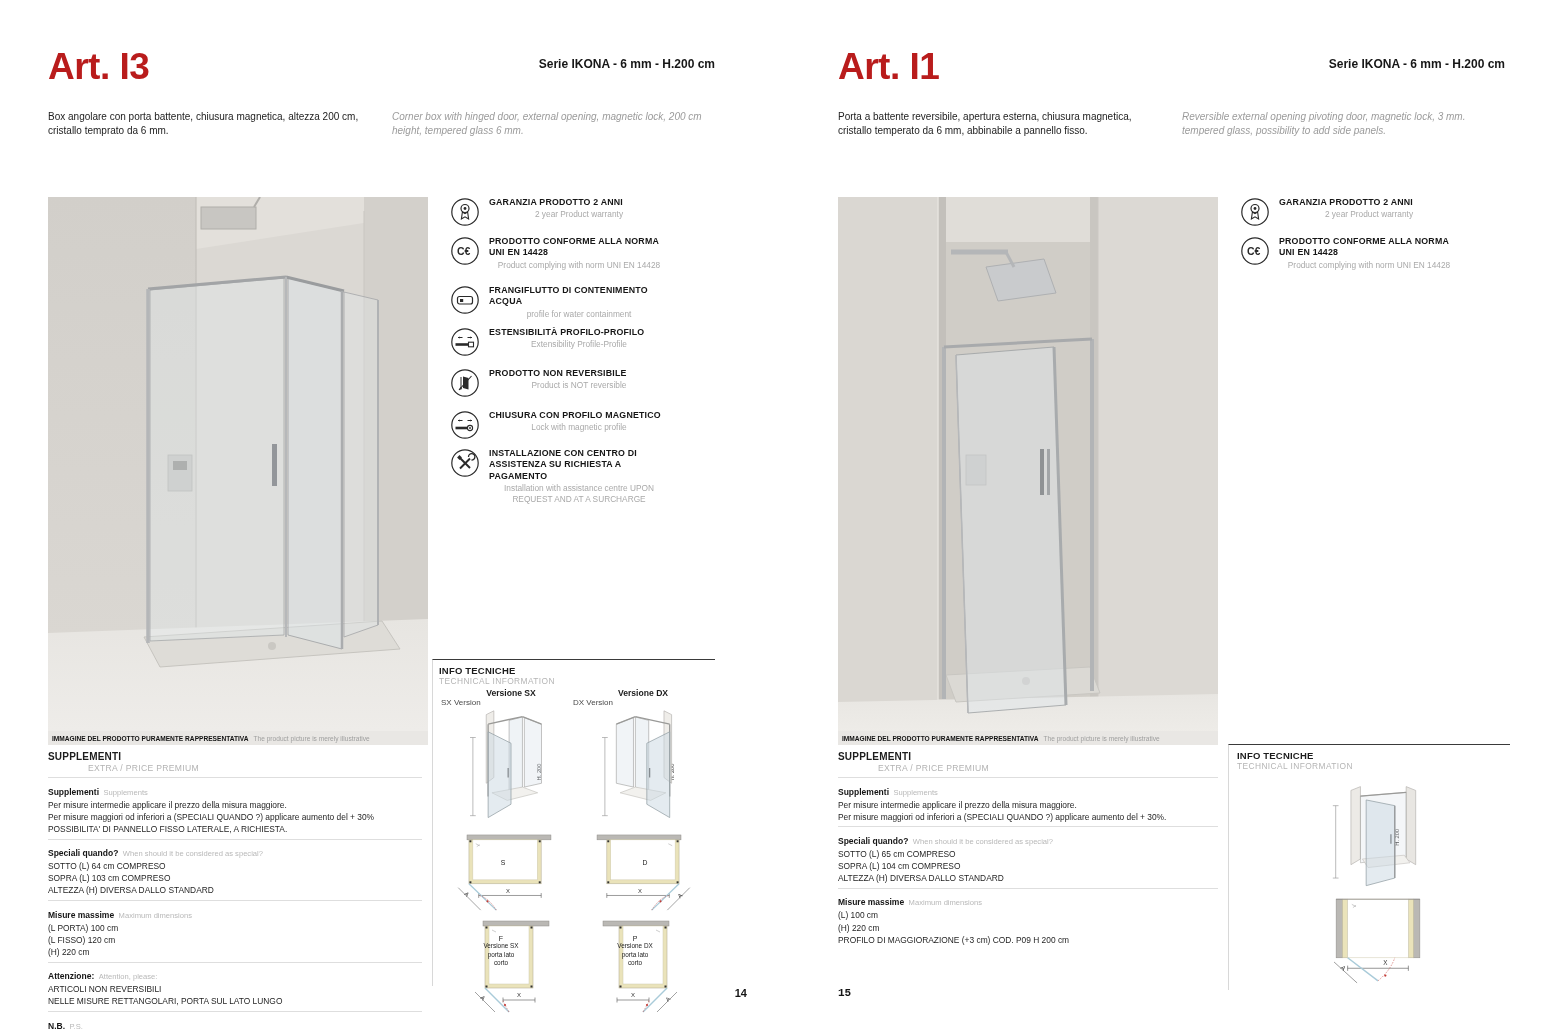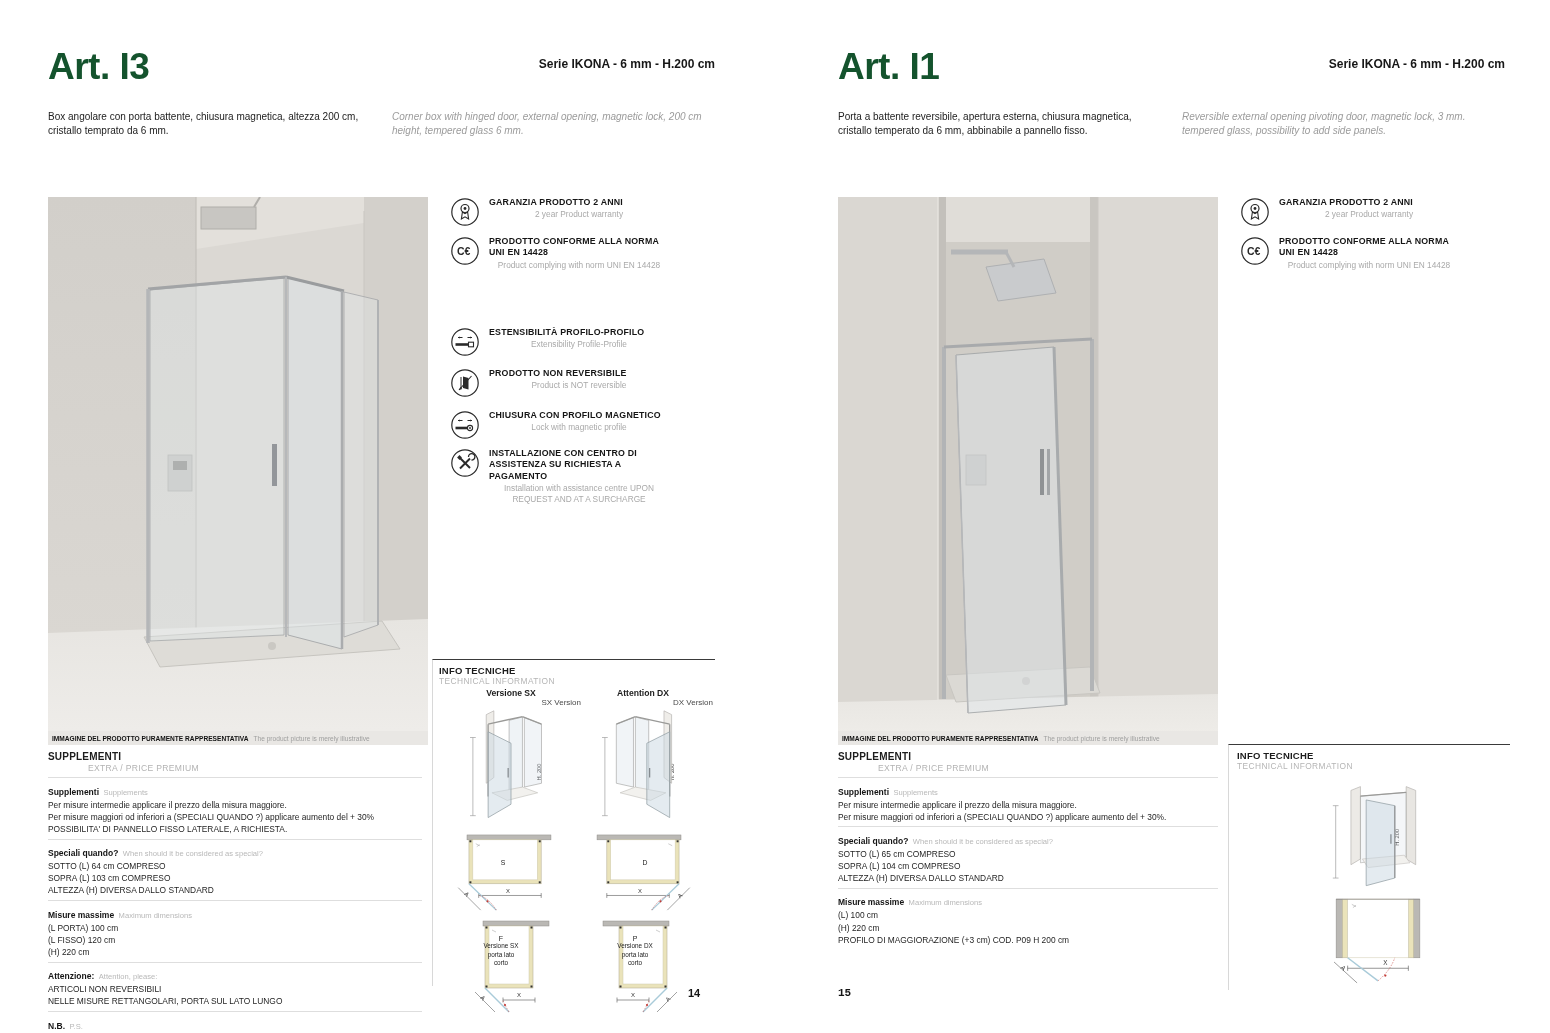--- a/index.html
+++ b/index.html
@@ -1,21 +1,21 @@
 <!DOCTYPE html>
 <html><head>
 <meta charset="utf-8">
 <style>
   * { margin:0; padding:0; box-sizing:border-box; }
   html,body { background:#ffffff; }
   body { font-family:"Liberation Sans", sans-serif; color:#1c1c1c; }
   .canvas { position:relative; width:1550px; height:1033px; background:#fff; overflow:hidden; }
   .abs { position:absolute; }
 
-  .art-title { font-size:37px; font-weight:600; letter-spacing:-0.5px; color:#14532d; }
+  .art-title { font-size:37px; font-weight:600; letter-spacing:-0.5px; color:#b91c1c; }
   .serie { font-size:12px; font-weight:700; text-align:right; color:#171717; }
   .desc-it { font-size:10px; line-height:1.42; color:#222; }
   .desc-en { font-size:10px; line-height:1.42; color:#9b9b9b; font-style:italic; }
 
   .photo { background:#d7d4cf; overflow:hidden; }
   .photo svg { display:block; }
   .caption-bar { position:absolute; left:0; right:0; bottom:0; height:14px;
                  background:#e9e7e4; display:flex; align-items:center; gap:5px; padding:0 4px; }
   .cap-it { font-size:6.6px; font-weight:700; color:#111; white-space:nowrap; }
   .cap-en { font-size:6.6px; color:#9e9e9e; white-space:nowrap; }
@@ -31,21 +31,21 @@
   .supp-section { border-top:1px solid #dedede; padding:2.5px 0 3.5px; }
   .supp-label { font-size:8.5px; font-weight:700; color:#151515; }
   .supp-label-en { font-size:7.6px; color:#b8b8b8; }
   .supp-lines { font-size:8.4px; line-height:1.45; color:#1f1f1f; white-space:pre-line; }
 
   .info-box { border-top:1px solid #3a3a3a; border-left:1px solid #d8d8d8; }
   .it-title { font-size:9.5px; font-weight:700; letter-spacing:0.2px; }
   .it-sub { font-size:8.4px; color:#b5b5b5; letter-spacing:0.4px; }
   .ver-col { position:absolute; width:140px; }
   .ver-name { font-size:8.6px; font-weight:700; text-align:center; }
-  .ver-sub { font-size:8px; color:#4a4a4a; text-align:right; }
+  .ver-sub { font-size:8px; color:#4a4a4a; text-align:left; }
   .short-lines { font-size:6.4px; line-height:1.35; text-align:center; color:#222; white-space:pre-line; }
   .short-label { font-size:7px; font-weight:400; text-align:center; color:#222; }
 
   .pagenum { font-size:11px; font-weight:700; color:#151515; }
 
   svg text { font-family:"Liberation Sans", sans-serif; }
   .dim-text { font-size:6px; fill:#333; }
   .plan-letter { font-size:7px; fill:#222; }
 </style>
 </head>
@@ -117,20 +117,33 @@
   <div class="feature" style="left:450px; top:236px;">
     <span class="fi-circle">
       <svg width="30" height="30" viewBox="0 0 30 30">
           <circle cx="15" cy="15" r="13.2" fill="none" stroke="#2a2a2a" stroke-width="1.2"></circle>
           <text x="7" y="19" font-size="10.5" font-weight="600" fill="#2a2a2a">C€</text>
         </svg>
     </span>
     <div>
         <div class="fi-title">PRODOTTO CONFORME ALLA NORMA UNI EN 14428</div>
          <div class="fi-sub">Product complying with norm UNI EN 14428</div>
+      </div>
+  </div>
+  <div class="feature" style="left:450px; top:285px;">
+    <span class="fi-circle">
+      <svg width="30" height="30" viewBox="0 0 30 30">
+          <circle cx="15" cy="15" r="13.2" fill="none" stroke="#2a2a2a" stroke-width="1.2"></circle>
+          <rect x="7.5" y="11.5" width="15" height="7.5" rx="2" fill="none" stroke="#2a2a2a" stroke-width="1.2"></rect>
+          <rect x="10" y="14" width="3.2" height="3" fill="#2a2a2a"></rect>
+        </svg>
+    </span>
+    <div>
+        <div class="fi-title">FRANGIFLUTTO DI CONTENIMENTO ACQUA</div>
+         <div class="fi-sub">profile for water containment</div>
       </div>
   </div>
   <div class="feature" style="left:450px; top:327px;">
     <span class="fi-circle">
       <svg width="30" height="30" viewBox="0 0 30 30">
           <circle cx="15" cy="15" r="13.2" fill="none" stroke="#2a2a2a" stroke-width="1.2"></circle>
           <line x1="8" y1="10.5" x2="12.5" y2="10.5" stroke="#2a2a2a" stroke-width="1"></line>
           <polygon points="8,10.5 10,9.4 10,11.6" fill="#2a2a2a"></polygon>
           <line x1="17.5" y1="10.5" x2="22" y2="10.5" stroke="#2a2a2a" stroke-width="1"></line>
           <polygon points="22,10.5 20,9.4 20,11.6" fill="#2a2a2a"></polygon>
@@ -258,21 +271,21 @@
         <div class="abs" style="left:30px; top:16px; width:60px;">
           <div class="short-label">F</div>
           <div class="short-lines">Versione SX
 porta lato
 corto</div>
         </div>
       </div>
     </div>
 
     <div class="ver-col" style="left:140px; top:28px;">
-      <div class="ver-name">Attention DX</div>
+      <div class="ver-name">Versione DX</div>
       <div class="ver-sub">DX Version</div>
       <svg width="120" height="122" viewBox="0 0 100 128" style="margin-left:10px;">
         <line x1="10" y1="32" x2="10" y2="114" stroke="#9a9a9a" stroke-width="0.7"></line>
         <line x1="7" y1="32" x2="13" y2="32" stroke="#9a9a9a" stroke-width="0.7"></line>
         <line x1="7" y1="114" x2="13" y2="114" stroke="#9a9a9a" stroke-width="0.7"></line>
         <text class="dim-text" transform="rotate(-90 6 73) translate(-4 76)" x="6" y="73">H. 200</text>
         <g transform="translate(104,0) scale(-1,1)">
           <polygon points="24,8 32,4 32,74 24,80" fill="#efede9" stroke="#b3b1ad" stroke-width="0.7"></polygon>
           <polygon points="48,14 62,10.5 62,84 48,92" fill="rgba(208,220,228,0.35)" stroke="#a6a6a4" stroke-width="0.7"></polygon>
           <polygon points="64,11 82,18 82,80 64,84" fill="rgba(208,220,228,0.3)" stroke="#a6a6a4" stroke-width="0.7"></polygon>
@@ -364,21 +377,21 @@
       <div class="supp-lines">ARTICOLI NON REVERSIBILI
 NELLE MISURE RETTANGOLARI, PORTA SUL LATO LUNGO</div>
     </div>
     <div class="supp-section">
       <span class="supp-label">N.B.</span>
       <span class="supp-label-en">P.S.</span>
       <div class="supp-lines">SE LA PORTA VIENE RICHIESTA SUL LATO CORTO, VEDERE LA VERSIONE SULLE PIANTE.</div>
     </div>
   </div>
 
-  <div class="abs pagenum" style="left:688px; top:987px; width:27px; ">14</div>
+  <div class="abs pagenum" style="left:720px; top:987px; width:27px; text-align:right;">14</div>
 
   <div class="abs art-title" style="left:838px; top:46px;">Art. I1</div>
   <div class="abs serie" style="left:1270px; top:57px; width:235px;">Serie IKONA - 6 mm - H.200 cm</div>
   <div class="abs desc-it" style="left:838px; top:110px; width:330px;">Porta a battente reversibile, apertura esterna, chiusura magnetica, cristallo temperato da 6 mm, abbinabile a pannello fisso.</div>
   <div class="abs desc-en" style="left:1182px; top:110px; width:323px;">Reversible external opening pivoting door, magnetic lock, 3 mm. tempered glass, possibility to add side panels.</div>
 
   <div class="abs photo" style="left:838px; top:197px; width:380px; height:548px;">
     <svg width="380" height="548" viewBox="0 0 380 548">
       <defs>
         <linearGradient id="fl2" x1="0" y1="0" x2="0" y2="1">

